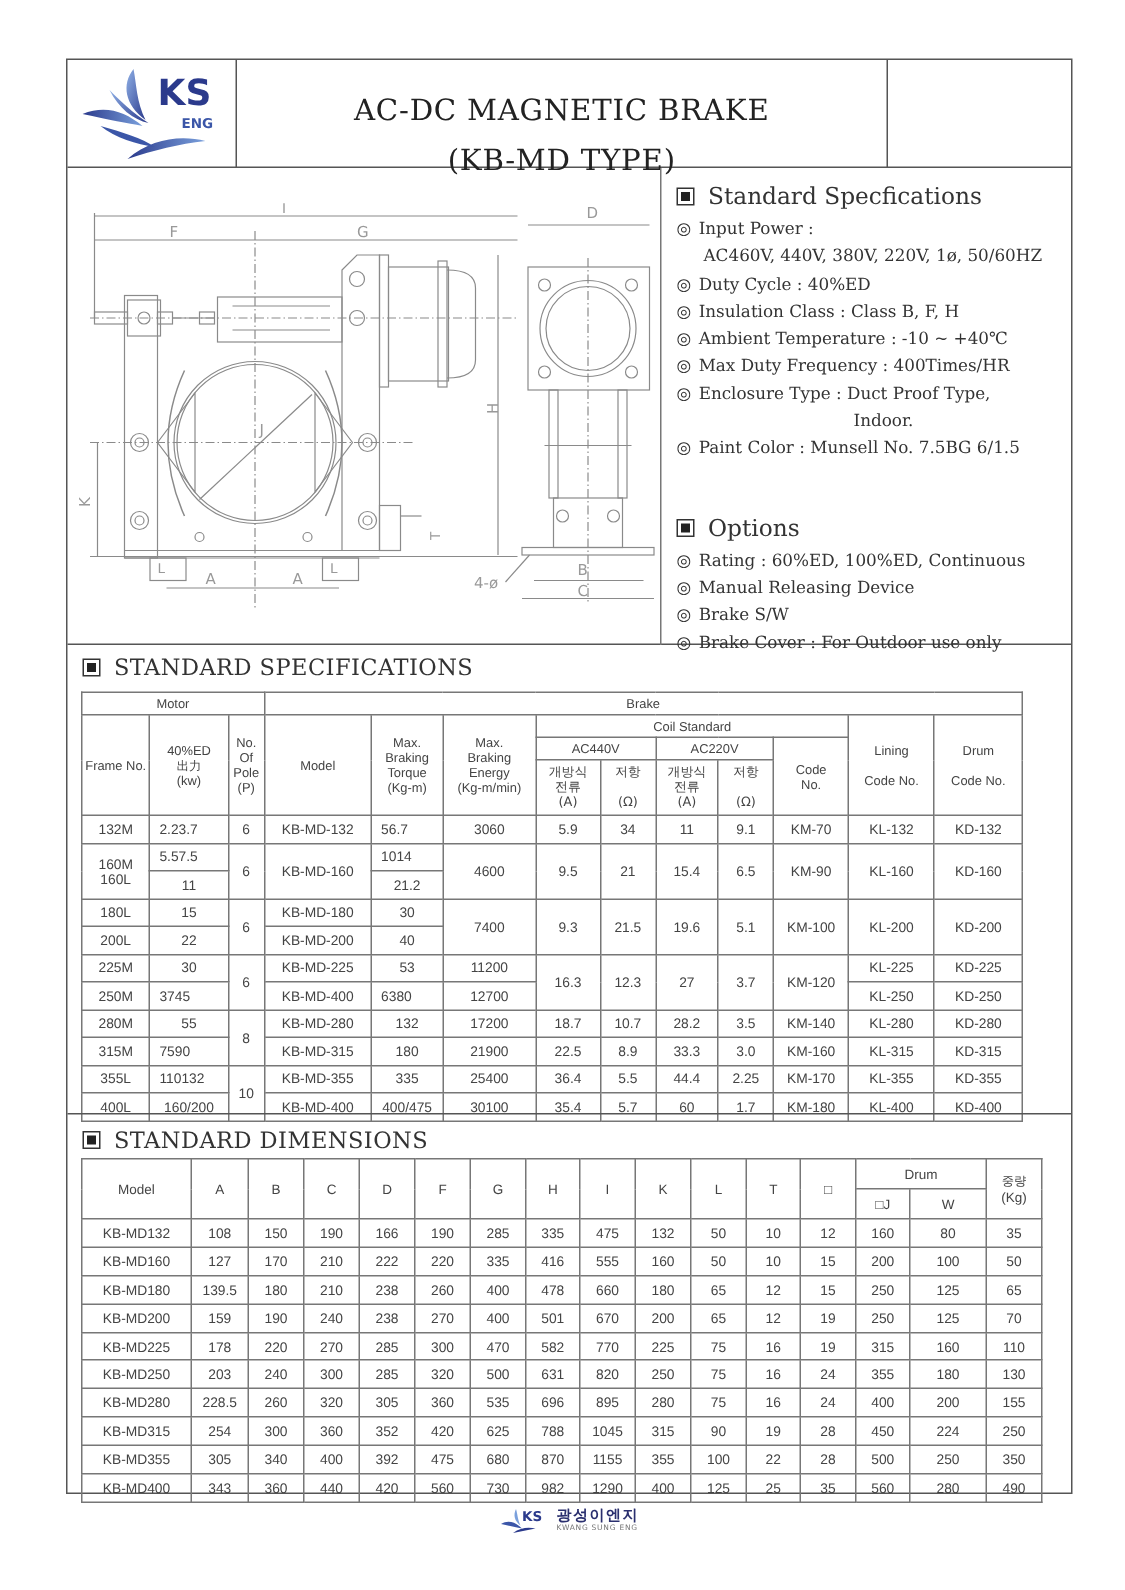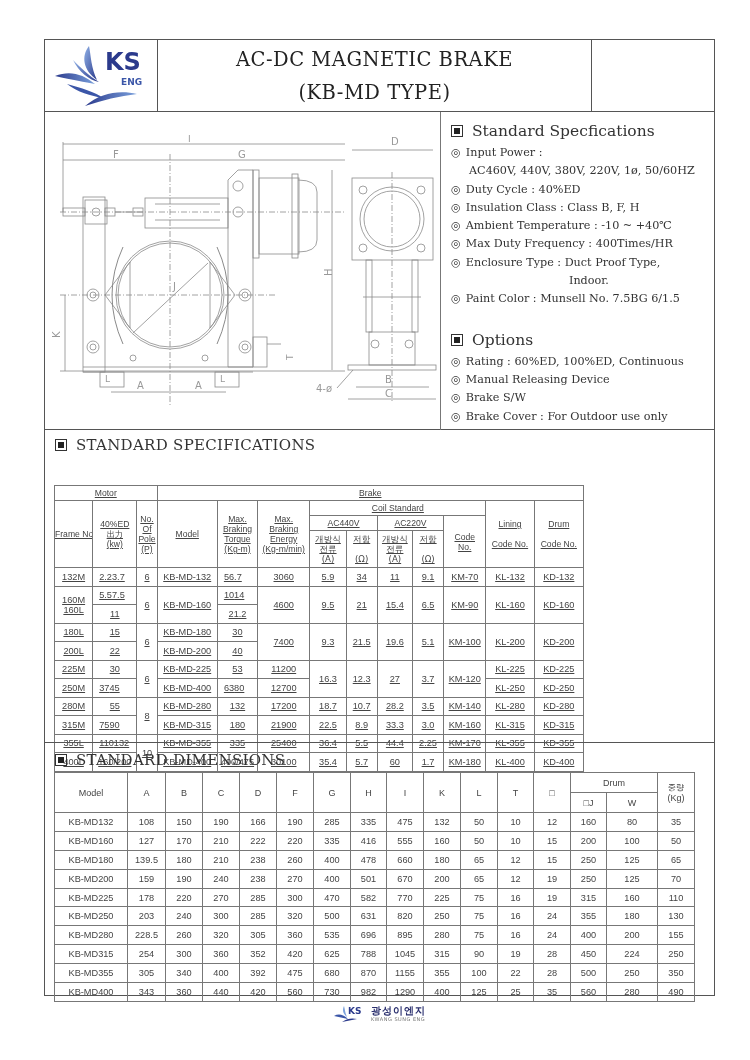--- a/index.html
+++ b/index.html
@@ -6,44 +6,44 @@
   html, body { width: 750px; height: 1060px; background: #ffffff; overflow: hidden; }
   body { font-family: "DejaVu Sans", "Liberation Sans", sans-serif; color: #333; position: relative; }
 
   .sheet { position: absolute; left: 44px; top: 39px; width: 671px; height: 957px; border: 1.5px solid #555; }
 
   
   .hdr { position: absolute; left: 0; top: 0; width: 100%; height: 72px; border-bottom: 1.5px solid #555; }
   .hdr-logo { position: absolute; left: 0; top: 0; width: 113px; height: 72px; border-right: 1.5px solid #555; }
   .hdr-title { position: absolute; left: 113px; top: 0; width: 434px; height: 72px; border-right: 1.5px solid #555; text-align: center; font-family: "DejaVu Serif", "Liberation Serif", serif; font-size: 19.5px; color: #222; letter-spacing: 0.5px; }
   .hdr-title div { line-height: 33px; }
-  .hdr-title .l1 { margin-top: 3px; }
+  .hdr-title .l1 { margin-top: 17px; }
   .hdr-rev { position: absolute; left: 547px; top: 0; width: 124px; height: 72px; padding: 12px 0 0 12px; font-size: 12px; color: #333; line-height: 24px; font-family: "DejaVu Serif", serif; }
 
   
   .top { position: absolute; left: 0; top: 72px; width: 100%; height: 318px; border-bottom: 1.5px solid #555; }
   .drawing { position: absolute; left: 0; top: 0; width: 396px; height: 318px; border-right: 1px solid #777; }
   .specs { position: absolute; left: 396px; top: 0; width: 275px; height: 318px; padding: 8px 0 0 10px; font-family: "DejaVu Serif", "Liberation Serif", serif; color: #333; }
   .sec-h { font-size: 15.5px; display: flex; align-items: center; height: 22px; }
   .sq { display: inline-block; width: 12px; height: 12px; border: 1.2px solid #333; position: relative; margin-right: 9px; }
   .sq::after { content: ""; position: absolute; left: 2px; top: 2px; width: 6px; height: 6px; background: #222; }
   .spec-list { list-style: none; margin-top: 2px; }
   .spec-list li { font-size: 11.2px; line-height: 18.3px; white-space: nowrap; }
   .spec-list li .bullet { margin-right: 5px; }
   .spec-list li.cont { padding-left: 18px; }
   .spec-list li.cont2 { padding-left: 118px; }
-  .opt-h { margin-top: 20px; }
+  .opt-h { margin-top: 32px; }
 
   
   .sect-title { position: absolute; left: 10px; font-family: "DejaVu Serif", "Liberation Serif", serif; font-size: 15px; color: #333; display: flex; align-items: center; height: 22px; letter-spacing: 0.3px; }
 
   
   table { border-collapse: collapse; position: absolute; font-family: "Liberation Sans", "DejaVu Sans", sans-serif; color: #444; table-layout: fixed; }
   td, th { border: 1px solid #777; text-align: center; vertical-align: middle; font-weight: normal; padding: 0; overflow: hidden; white-space: nowrap; }
-  .t1 { left: 9px; top: 445px; width: 530px; font-size: 9.2px; text-decoration: underline; }
+  .t1 { left: 9px; top: 421px; width: 628px; font-size: 9.2px; }
   .t1 th { font-size: 8.6px; line-height: 10px; }
   .t1 td { height: 18.5px; }
   .t2 { left: 9px; top: 732px; width: 641px; font-size: 9.2px; }
   .t2 th { font-size: 9px; }
   .t2 td { height: 18.9px; }
   .split { display: flex; padding: 0 6px; }
   .kr { font-family: "DejaVu Sans", sans-serif; font-size: 8.2px; }
 
   
   .footer { position: absolute; left: 333px; top: 1003px; width: 120px; height: 22px; display: flex; align-items: center; }

